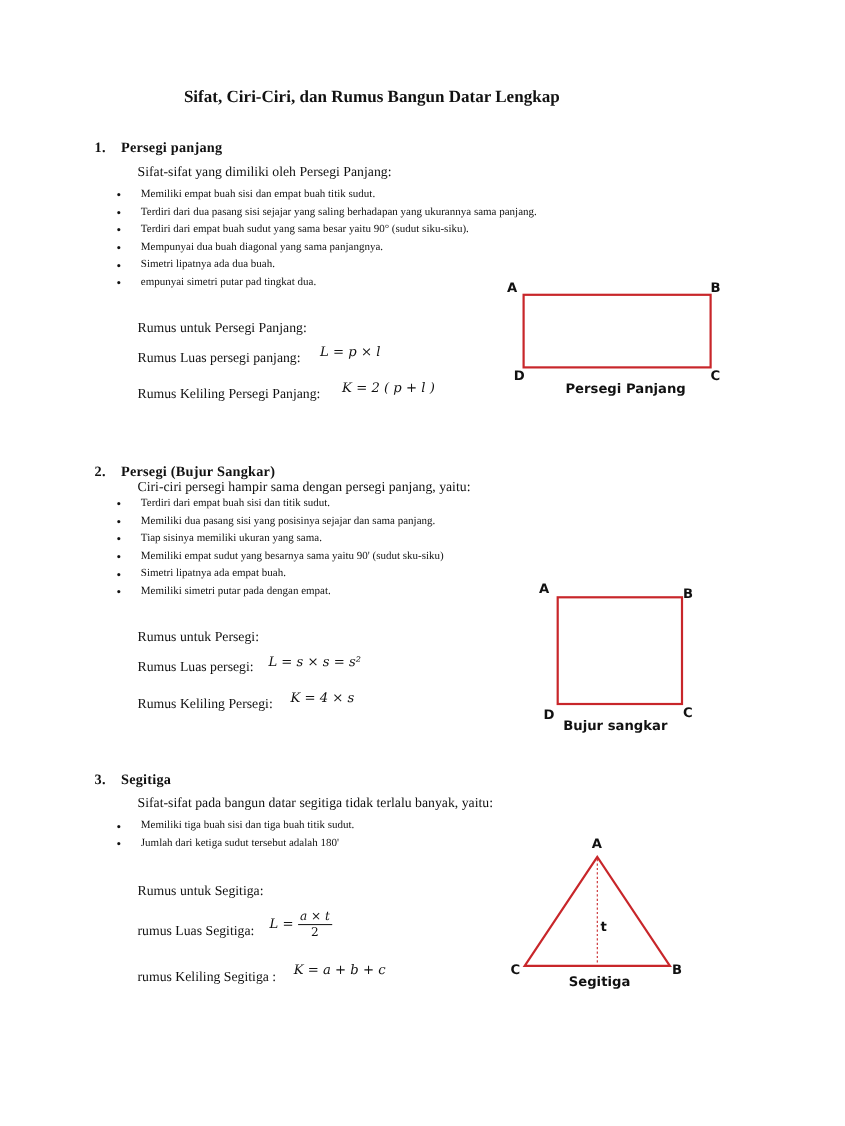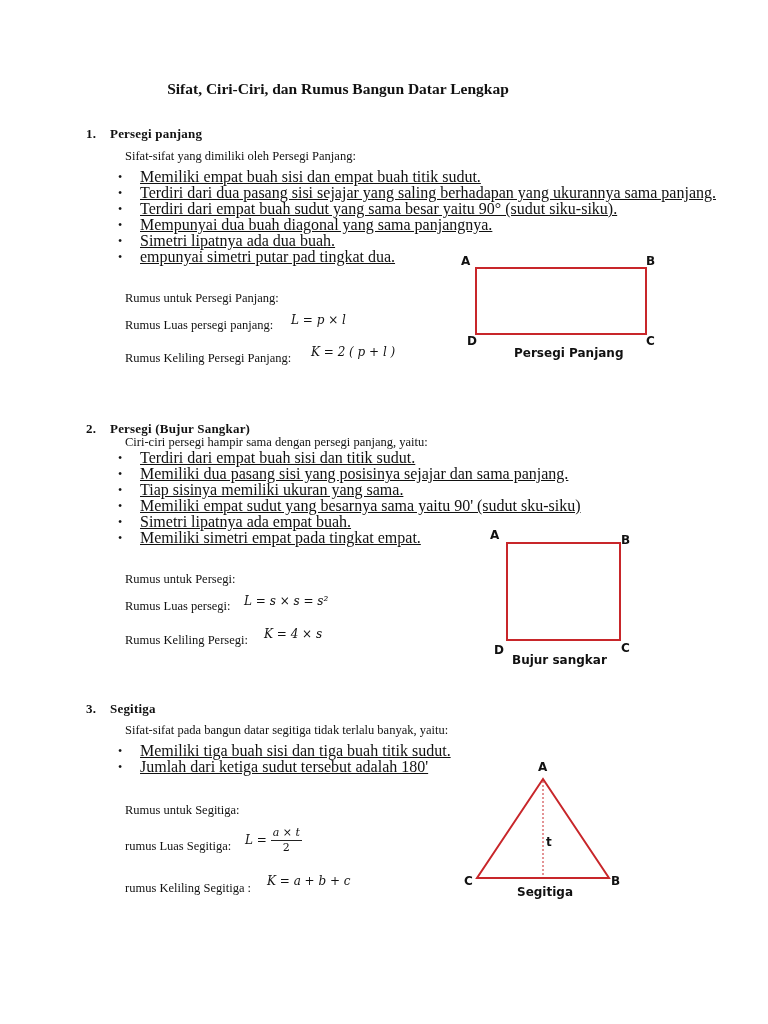--- a/index.html
+++ b/index.html
@@ -1,21 +1,21 @@
 <!DOCTYPE html>
 <html><head>
   <meta charset="utf-8">
   <style>
     html, body { margin: 0; padding: 0; background: #ffffff; }
     body { width: 768px; height: 1024px; position: relative; overflow: hidden; font-family: "Liberation Serif", serif; color: #111; }
     .title { position: absolute; top: 80px; left: 0; width: 676px; text-align: center; font-weight: bold; font-size: 15.5px; }
     .h2 { position: absolute; left: 86px; font-weight: bold; font-size: 13px; letter-spacing: 0.2px; }
     .h2 .num { display: inline-block; width: 24px; }
     .p { position: absolute; left: 125px; font-size: 12.5px; }
-    .bullets { position: absolute; left: 116px; margin: 0; padding: 0; list-style: none; font-size: 16px; text-decoration: underline; }
+    .bullets { position: absolute; left: 104px; margin: 0; padding: 0; list-style: none; font-size: 10px; }
     .bullets li { position: relative; padding-left: 24px; line-height: 16px; height: 16px; white-space: nowrap; }
     .bullets li::before { content: "\2022"; position: absolute; left: 2px; top: 0; font-size: 12px; }
     .formula { position: absolute; font-family: "DejaVu Serif", serif; font-style: italic; font-size: 12px; }
     .frac { display: inline-flex; flex-direction: column; align-items: center; vertical-align: middle; line-height: 14px; }
     .frac .numr { border-bottom: 1px solid #222; padding: 0 2px; font-size: 11px; text-align: center; }
     .frac .den { font-style: normal; font-size: 11px; }
     .shape-label { position: absolute; font-family: "DejaVu Sans", sans-serif; font-weight: bold; font-size: 12px; color: #111; }
     .caption { position: absolute; font-family: "DejaVu Sans", sans-serif; font-weight: bold; font-size: 12px; color: #111; }
     svg { position: absolute; overflow: visible; }
   </style>
@@ -54,21 +54,21 @@
 <div class="h2" style="top:421px;">
   <span class="num">2.</span><span>Persegi (Bujur Sangkar)</span>
 </div>
 <div class="p" style="top:435px;">Ciri-ciri persegi hampir sama dengan persegi panjang, yaitu:</div>
 <ul class="bullets" style="top:450px;">
   <li>Terdiri dari empat buah sisi dan titik sudut.</li>
   <li>Memiliki dua pasang sisi yang posisinya sejajar dan sama panjang.</li>
   <li>Tiap sisinya memiliki ukuran yang sama.</li>
   <li>Memiliki empat sudut yang besarnya sama yaitu 90' (sudut sku-siku)</li>
   <li>Simetri lipatnya ada empat buah.</li>
-  <li>Memiliki simetri empat pada tingkat empat.</li>
+  <li>Memiliki simetri putar pada dengan empat.</li>
 </ul>
 <div class="p" style="top:572px;">Rumus untuk Persegi:</div>
 <div class="p" style="top:599px;">Rumus Luas persegi:</div>
 <div class="formula" style="left:244px; top:594px;">L = s × s = s²</div>
 <div class="p" style="top:633px;">Rumus Keliling Persegi:</div>
 <div class="formula" style="left:264px; top:627px;">K = 4 × s</div>
 
 <svg style="left:0; top:0;" width="1" height="1">
   <rect x="507" y="543" width="113" height="97" fill="none" stroke="#c8262a" stroke-width="2"></rect>
 </svg>

